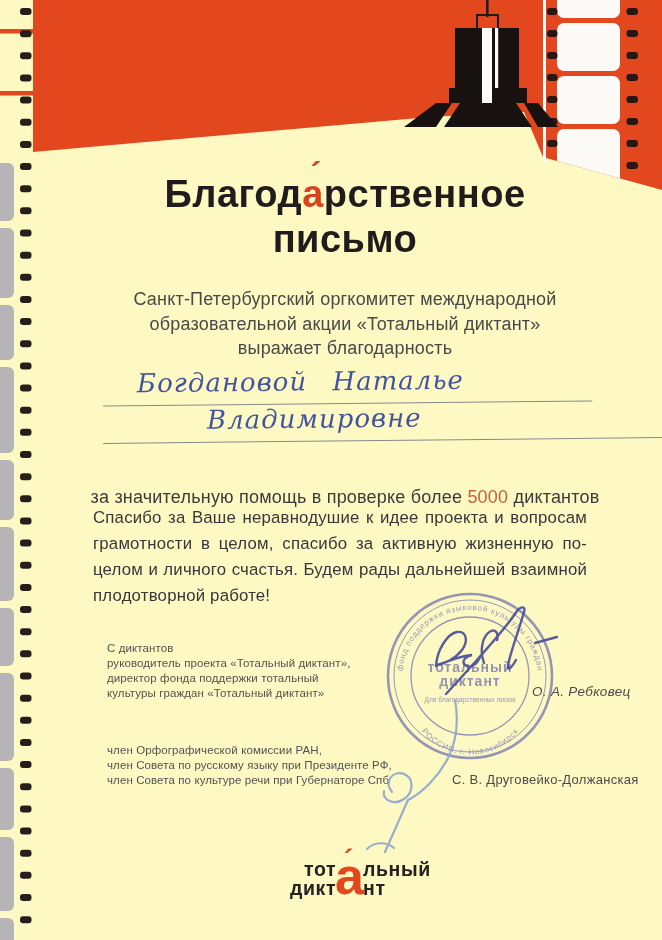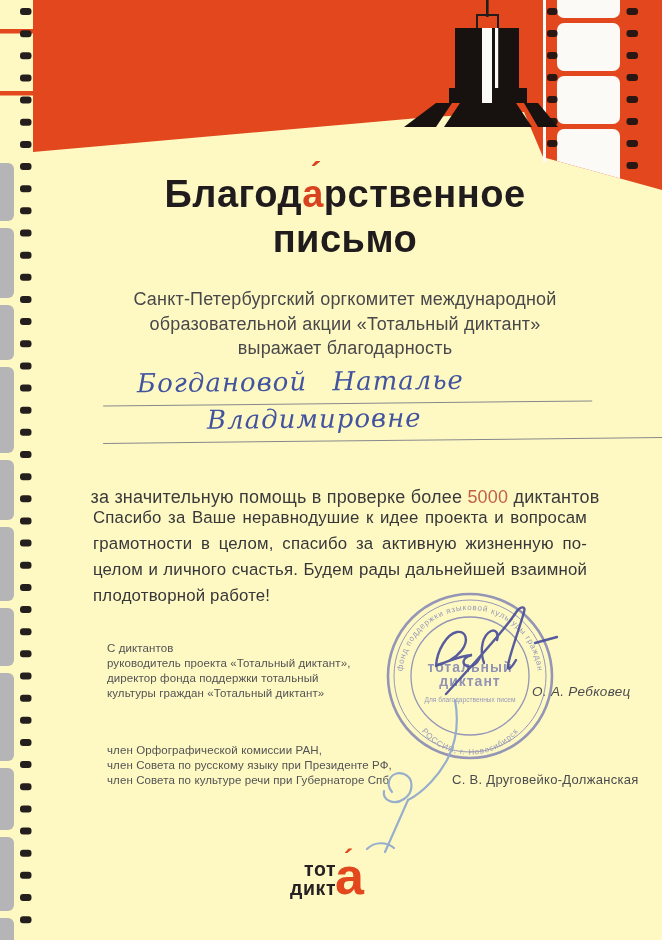--- a/index.html
+++ b/index.html
@@ -269,15 +269,19 @@
   </svg>
 
   <div class="abs brand">
     <div class="brand-col l">
       <div>тот</div>
       <div>дикт</div>
     </div>
     <div class="brand-a acc-wrap" style="color:#e2471d;">
       <span>а</span><span class="acc-mark">´</span>
     </div>
+    <div class="brand-col">
+      <div>льный</div>
+      <div>нт</div>
+    </div>
   </div>
 
 </div>
 
 </body></html>

